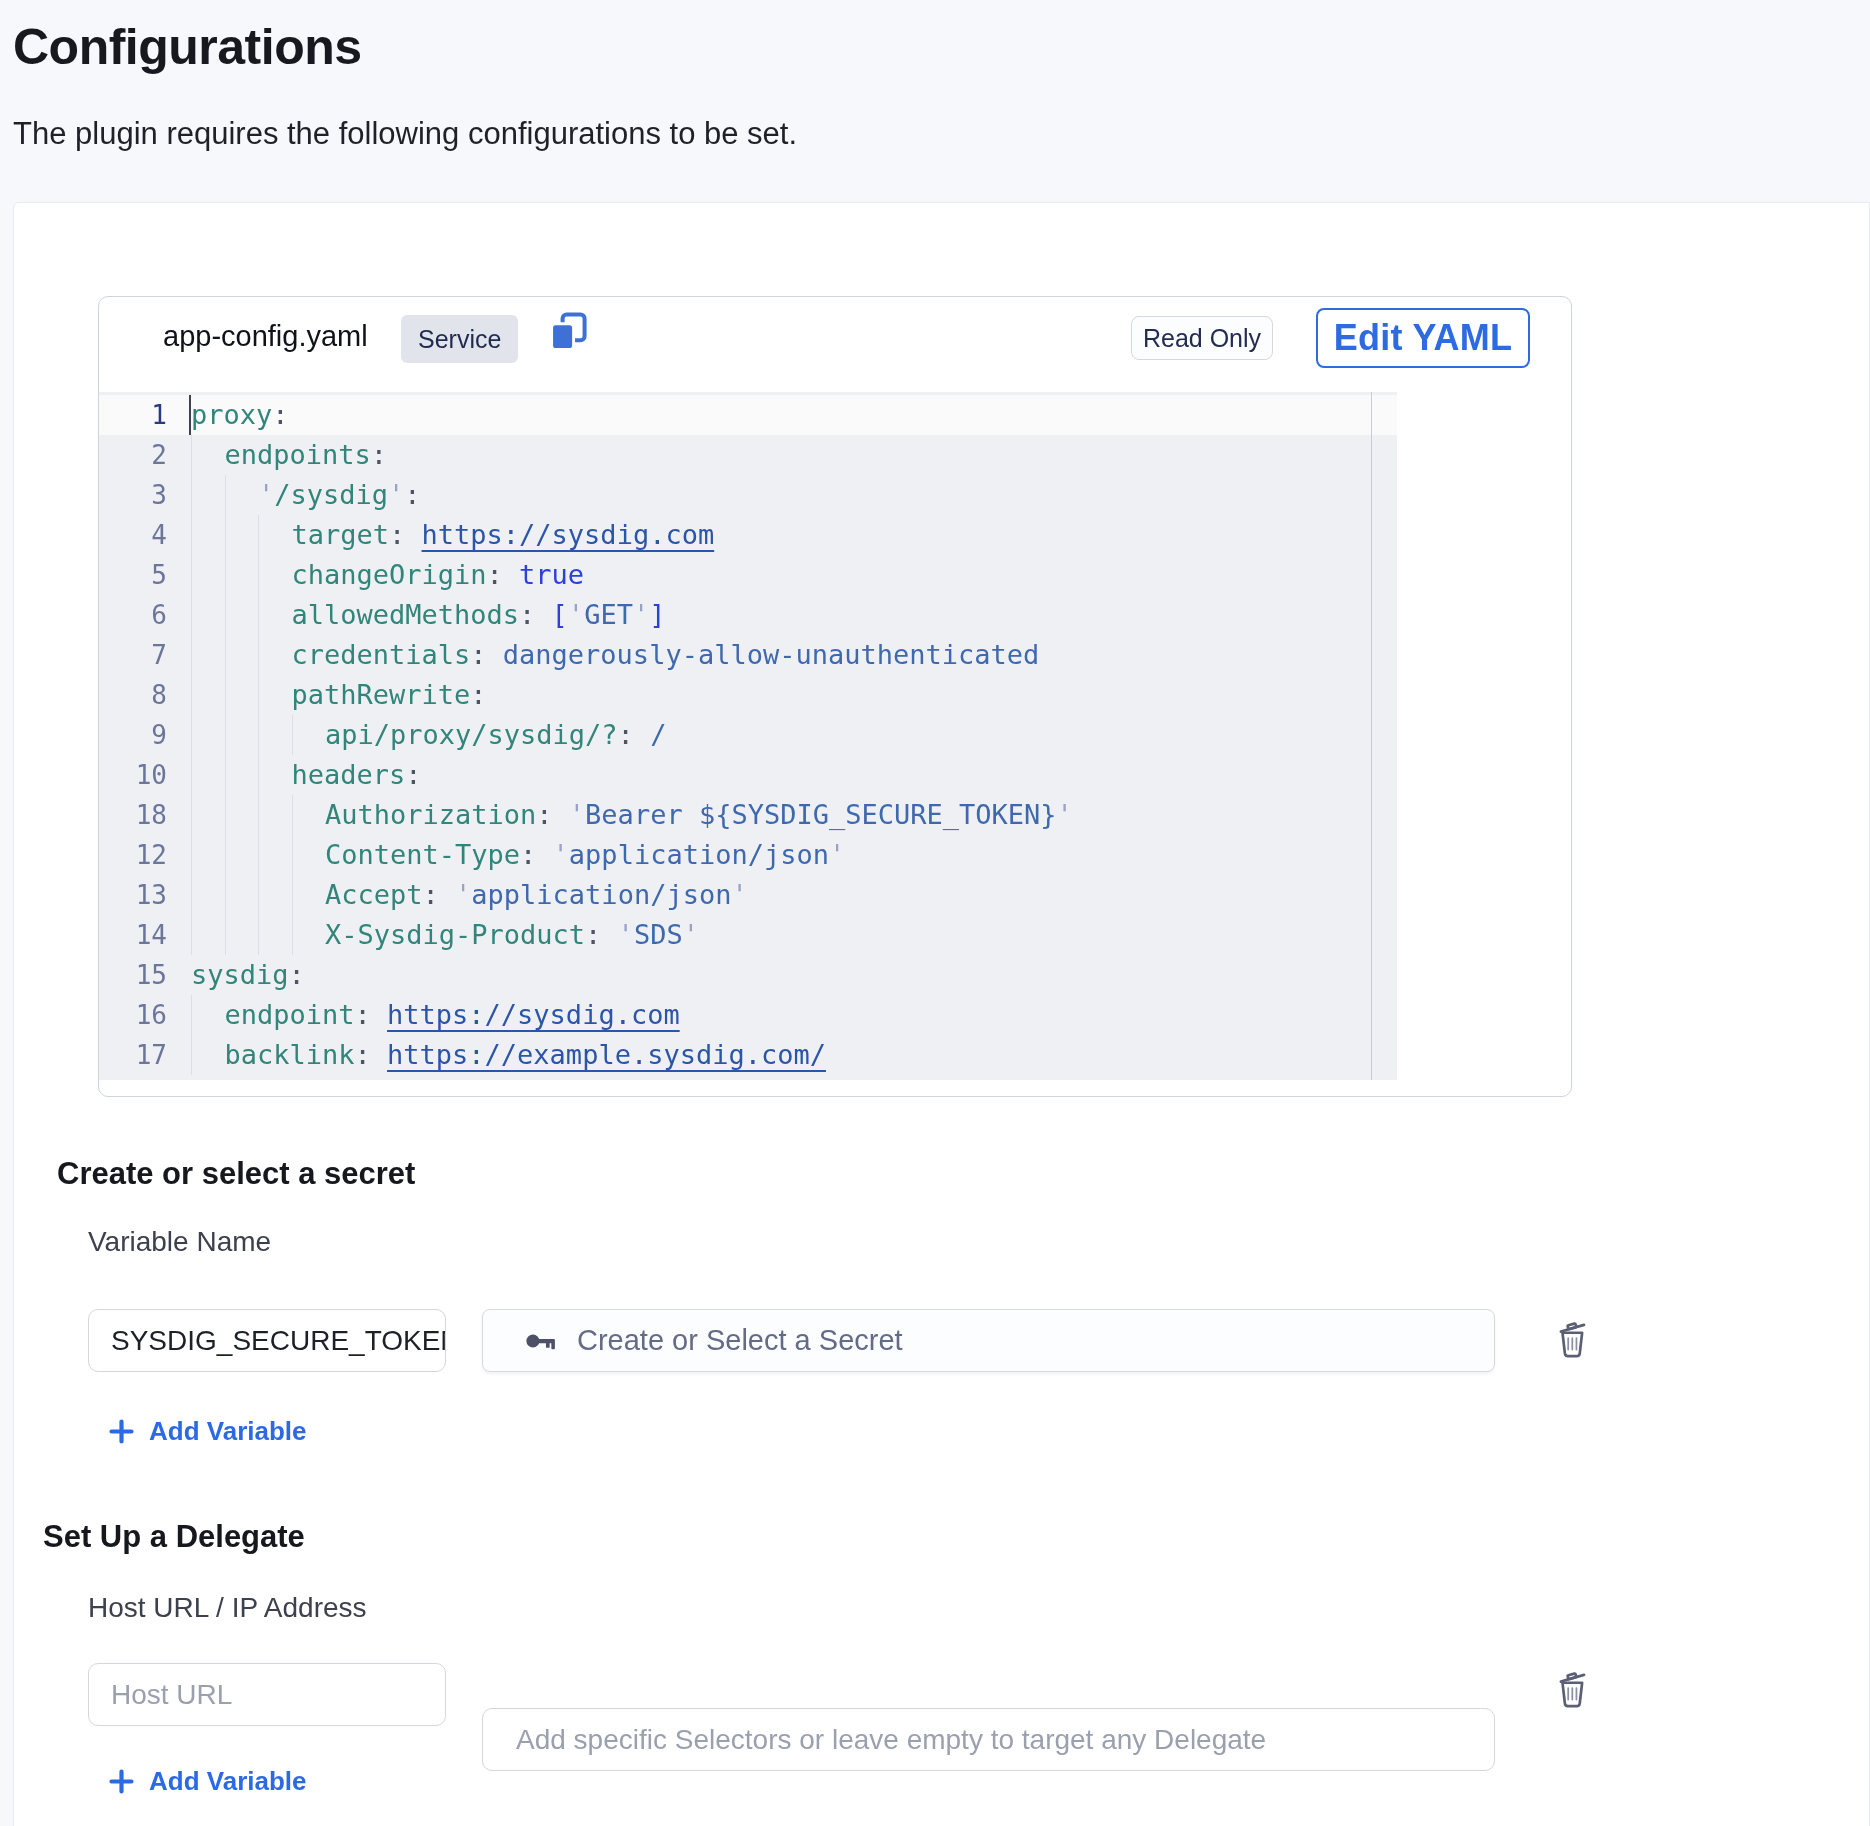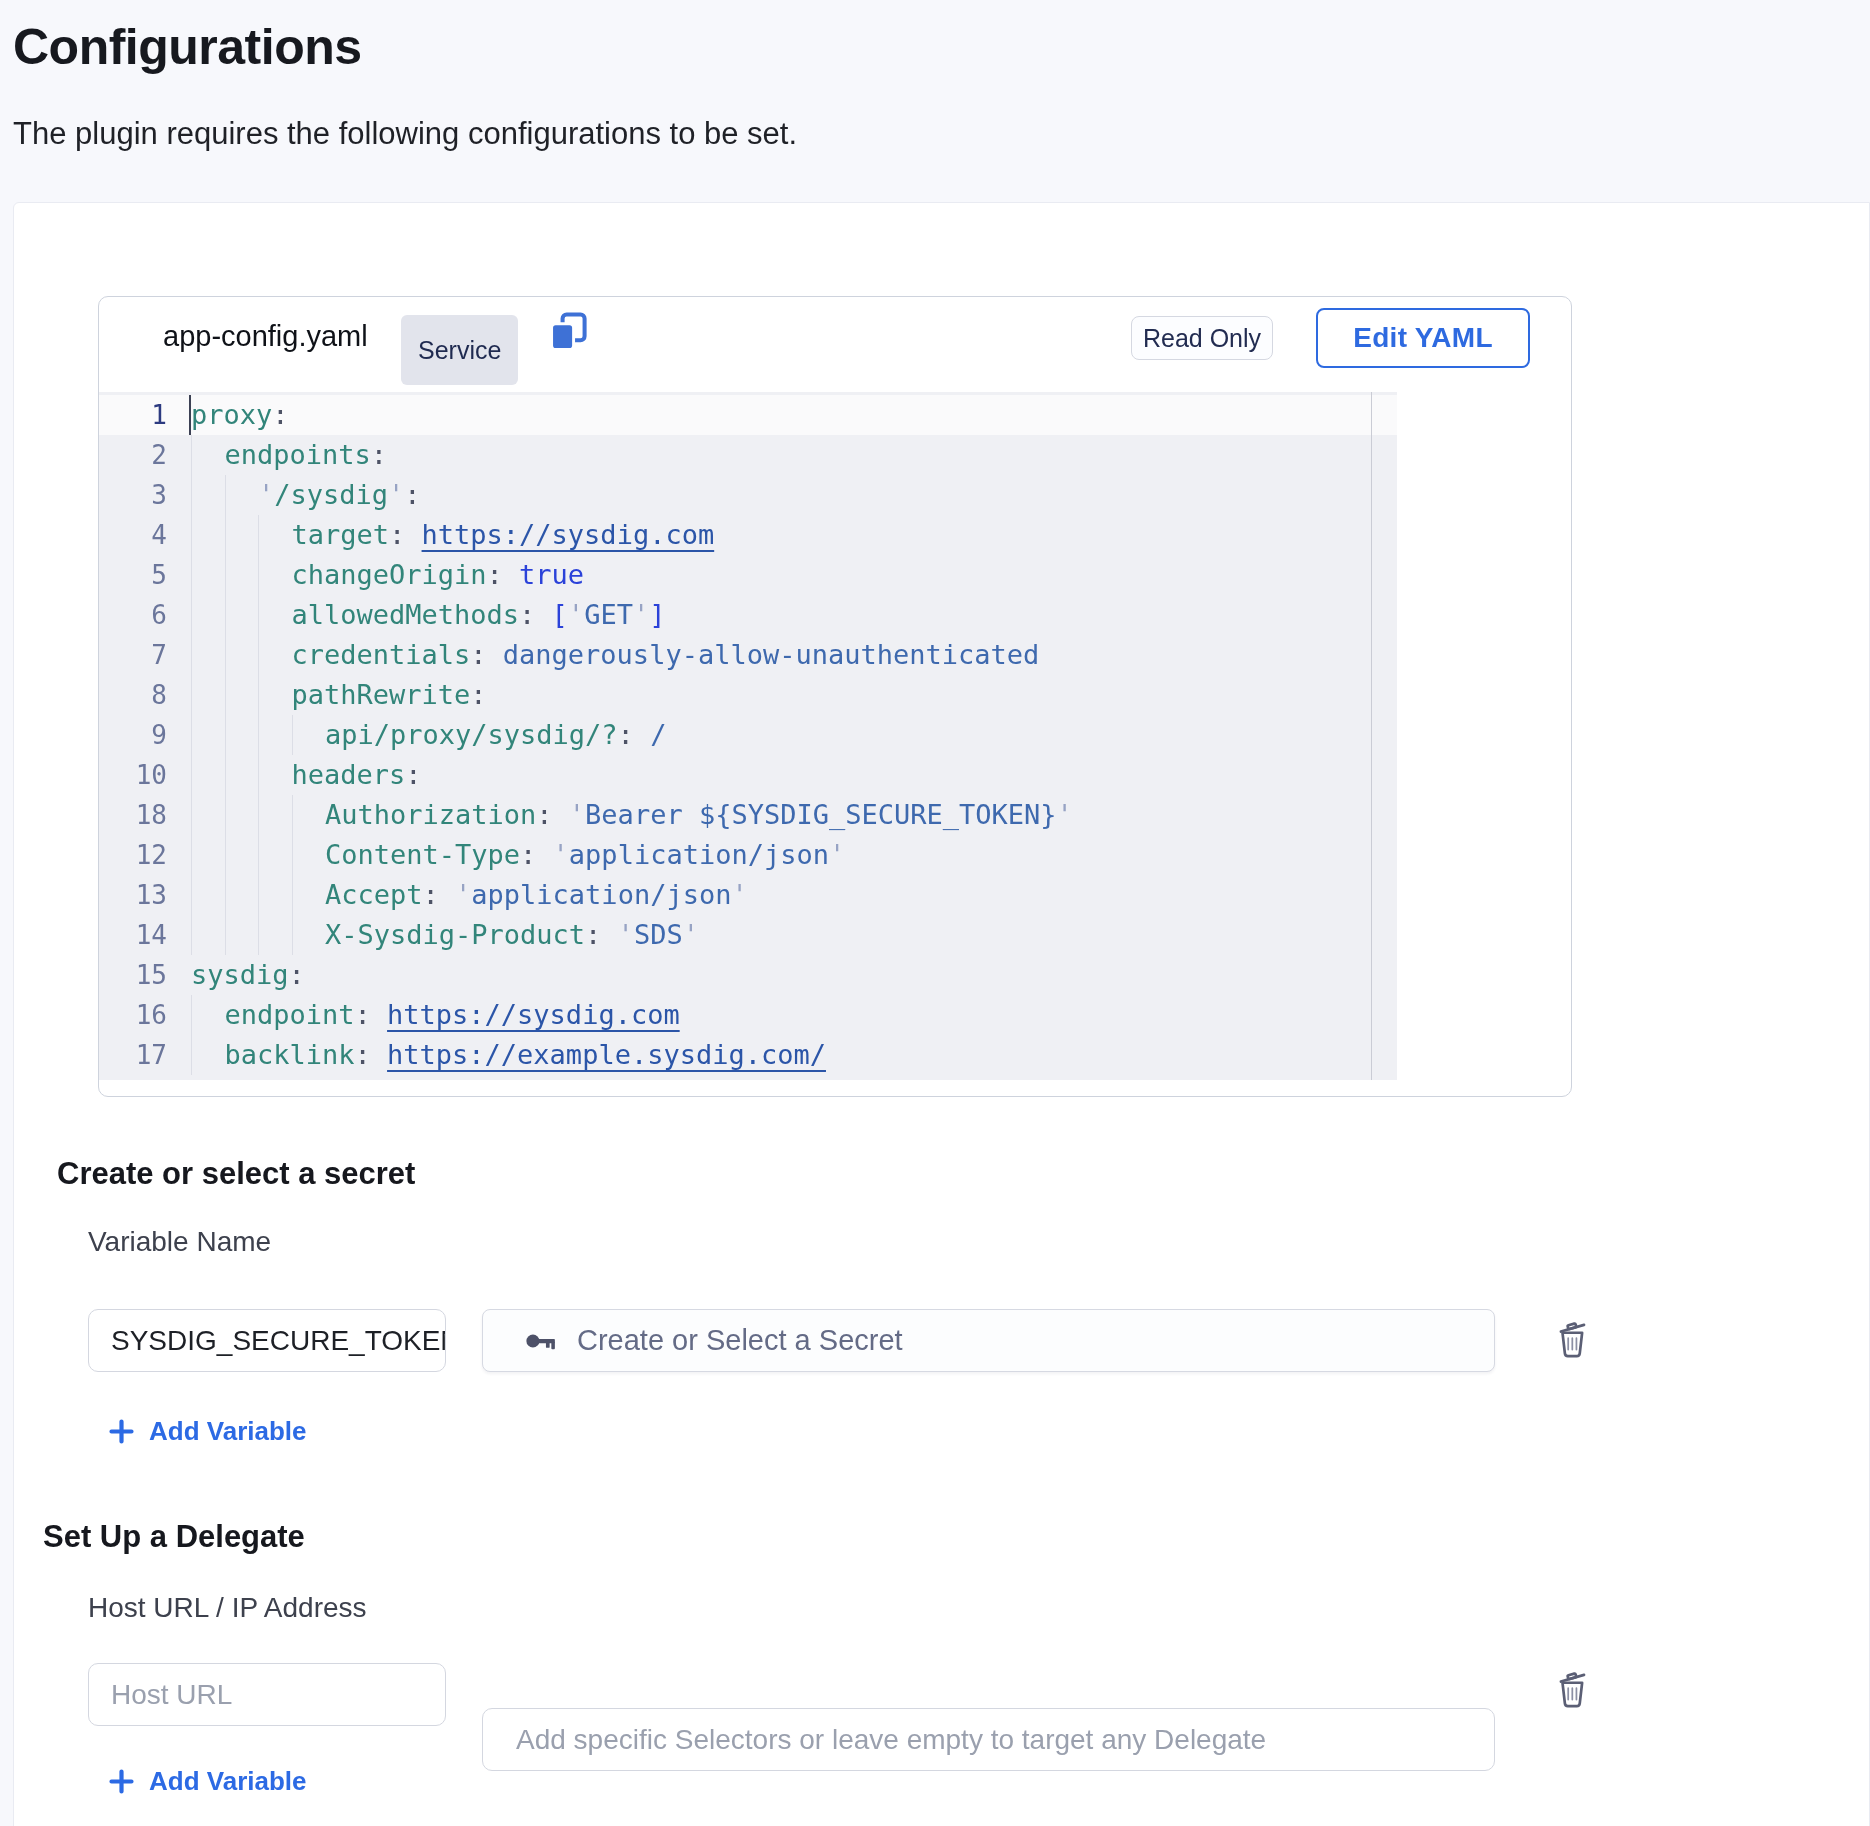--- a/index.html
+++ b/index.html
@@ -21,34 +21,34 @@
     background:#ffffff;border:1px solid #e9ebf2;border-radius:6px 0 0 0;
   }
 
   
   #yaml-card{
     left:98px;top:296px;width:1472px;height:799px;
     background:#ffffff;border:1px solid #ced3dd;border-radius:10px;
   }
   #card-title{left:163px;top:320px;font-size:29px;font-weight:400;color:#0f1218;}
   #service-badge{
-    left:401px;top:315px;height:38px;line-height:38px;padding:16px 17px;
+    left:401px;top:315px;height:38px;line-height:38px;padding:5px 17px;
     background:#e2e4ec;border-radius:6px;font-size:25px;color:#1f2a50;
   }
   #copy-icon{left:547px;top:310px;width:44px;height:44px;cursor:pointer;}
   #read-only-badge{
     left:1131px;top:316px;width:142px;height:44px;
     border:1.5px solid #d5d8e1;border-radius:8px;background:#fcfdff;
     font-size:25px;color:#222c51;display:flex;align-items:center;justify-content:center;
     box-sizing:border-box;
   }
   #edit-yaml-button{
     left:1316px;top:308px;width:214px;height:60px;
     border:2.5px solid #2e6ae0;border-radius:8px;background:#ffffff;
-    font-size:28px;font-weight:700;color:#2e6ae0;
+    font-size:36px;font-weight:700;color:#2e6ae0;
     display:flex;align-items:center;justify-content:center;cursor:pointer;
     box-sizing:border-box;letter-spacing:0.3px;
   }
 
   
   #code-editor{
     left:99px;top:392px;width:1298px;height:688px;
     background:#eff0f4;padding-top:3px;box-sizing:border-box;
     overflow:hidden;
   }

